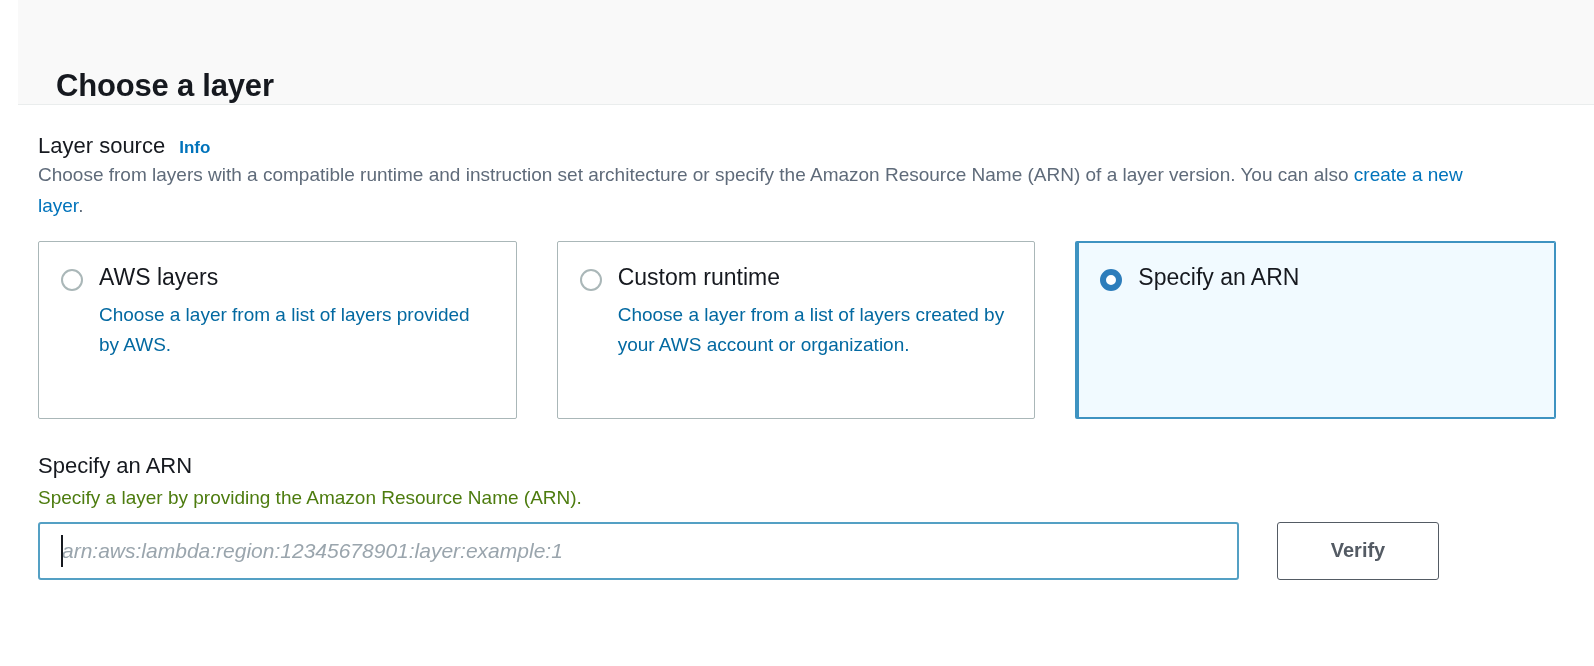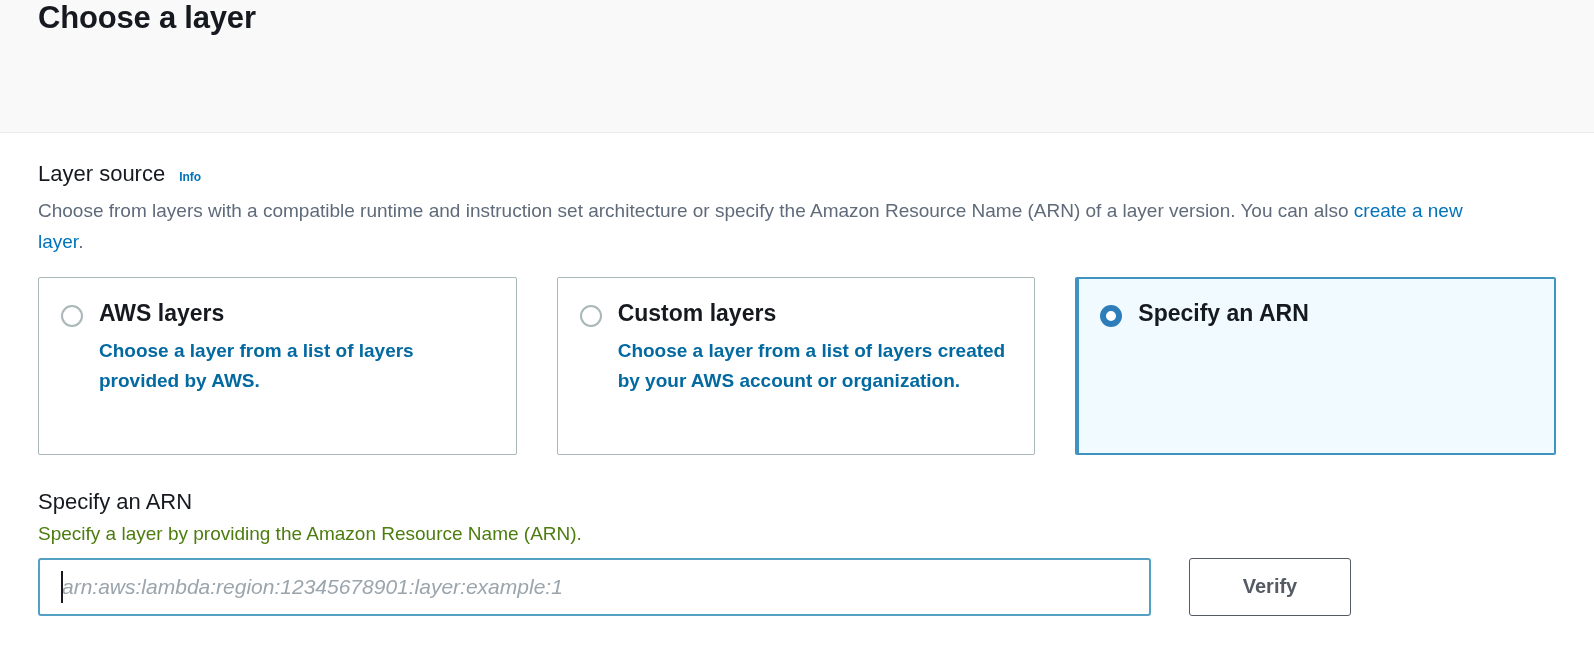--- a/index.html
+++ b/index.html
@@ -11,26 +11,27 @@
     width: 1594px;
     height: 666px;
     background: #ffffff;
     font-family: "Liberation Sans", sans-serif;
     color: #16191f;
     overflow: hidden;
   }
 
   
   .dialog-header {
-    height: 133px;
+    height: 105px;
     background: #f9f9f9;
     border-bottom: 1px solid #eaeded;
     display: flex;
-    align-items: flex-start;
+    align-items: flex-end;
     padding: 0 38px;
+    margin-left: 18px;
   }
   .dialog-title {
     font-size: 31px;
     font-weight: bold;
     color: #16191f;
     letter-spacing: -0.2px;
   }
 
   
   .dialog-body {
@@ -41,28 +42,28 @@
     display: flex;
     align-items: baseline;
     gap: 14px;
   }
   .field-label {
     font-size: 22px;
     font-weight: 400;
     color: #16191f;
   }
   .info-link {
-    font-size: 12px;
+    font-size: 17px;
     font-weight: bold;
     color: #0073bb;
     text-decoration: none;
     cursor: pointer;
   }
   .field-description {
-    margin-top: 9px;
+    margin-top: 1px;
     font-size: 19px;
     line-height: 1.62;
     color: #5f6b7a;
     max-width: 1440px;
   }
   .inline-link {
     color: #0073bb;
     text-decoration: none;
     cursor: pointer;
   }
@@ -96,21 +97,21 @@
     height: 22px;
     border-radius: 50%;
     border: 2px solid #aab7b8;
     background: #ffffff;
     margin-top: 5px;
   }
   .tile.selected .radio {
     border: 6px solid #2d7dbb;
     background: #ffffff;
   }
-  .tile-text { flex: 1 1 auto; font-weight: bold; }
+  .tile-text { flex: 1 1 auto; }
   .tile-title {
     font-size: 23px;
     color: #16191f;
     line-height: 1.2;
   }
   .tile-desc {
     margin-top: 9px;
     font-size: 19px;
     line-height: 1.58;
     color: #0369a1;
@@ -128,21 +129,21 @@
     color: #4d7c0f;
   }
   .arn-row {
     margin-top: 13px;
     display: flex;
     align-items: flex-start;
     gap: 38px;
   }
   .arn-input-wrap {
     position: relative;
-    width: 1113px;
+    width: 1201px;
   }
   .arn-input {
     width: 100%;
     height: 58px;
     border: 2px solid #54a0c4;
     border-radius: 3px;
     background: #ffffff;
     font-family: "Liberation Sans", sans-serif;
     font-size: 21px;
     font-style: italic;
@@ -201,21 +202,21 @@
       <span class="radio"></span>
       <div class="tile-text">
         <div class="tile-title">AWS layers</div>
         <div class="tile-desc">Choose a layer from a list of layers provided by AWS.</div>
       </div>
     </div>
 
     <div class="tile">
       <span class="radio"></span>
       <div class="tile-text">
-        <div class="tile-title">Custom layers</div>
+        <div class="tile-title">Custom runtime</div>
         <div class="tile-desc">Choose a layer from a list of layers created by your AWS account or organization.</div>
       </div>
     </div>
 
     <div class="tile selected">
       <span class="radio"></span>
       <div class="tile-text">
         <div class="tile-title">Specify an ARN</div>
       </div>
     </div>

